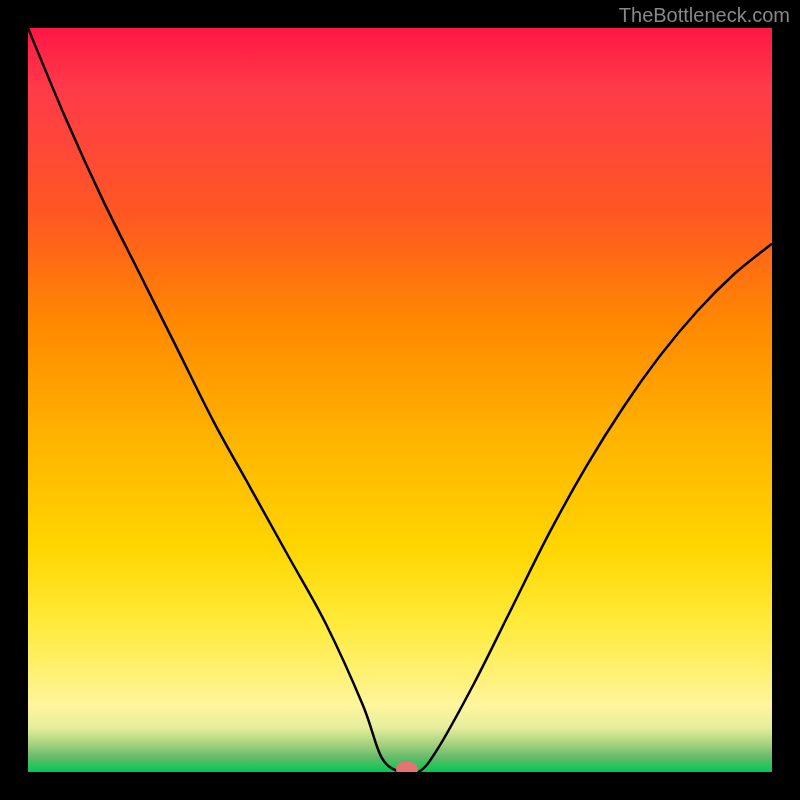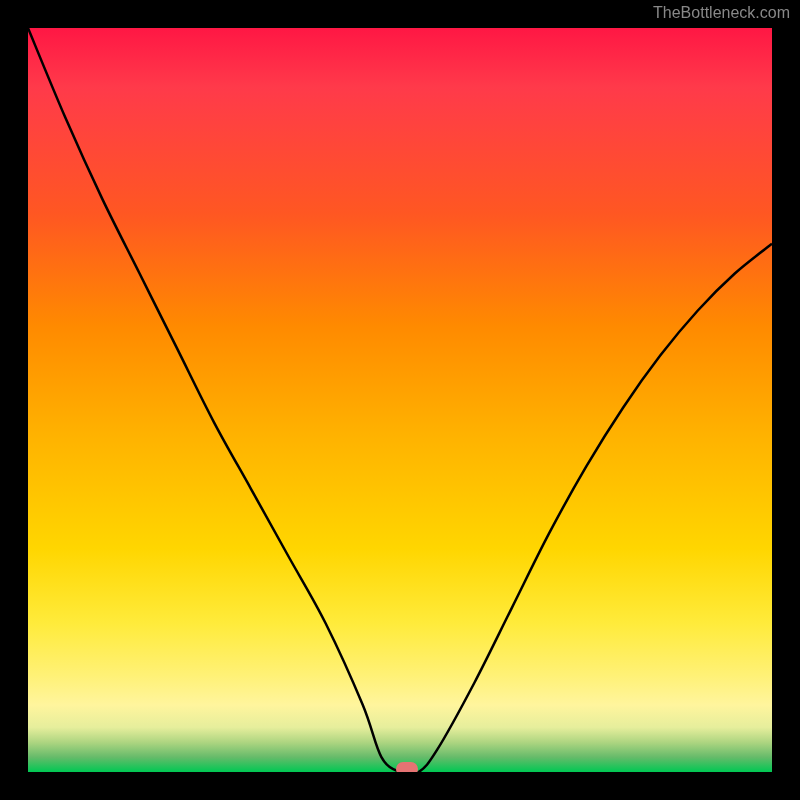--- a/index.html
+++ b/index.html
@@ -13,21 +13,21 @@
     .container {
       width: 800px;
       height: 800px;
       position: relative;
     }
     .watermark {
       position: absolute;
       top: 4px;
       right: 10px;
       color: #888;
-      font-size: 16px;
+      font-size: 20px;
       font-weight: normal;
       z-index: 10;
     }
     .plot-area {
       position: absolute;
       top: 28px;
       left: 28px;
       width: 744px;
       height: 744px;
       overflow: hidden;

